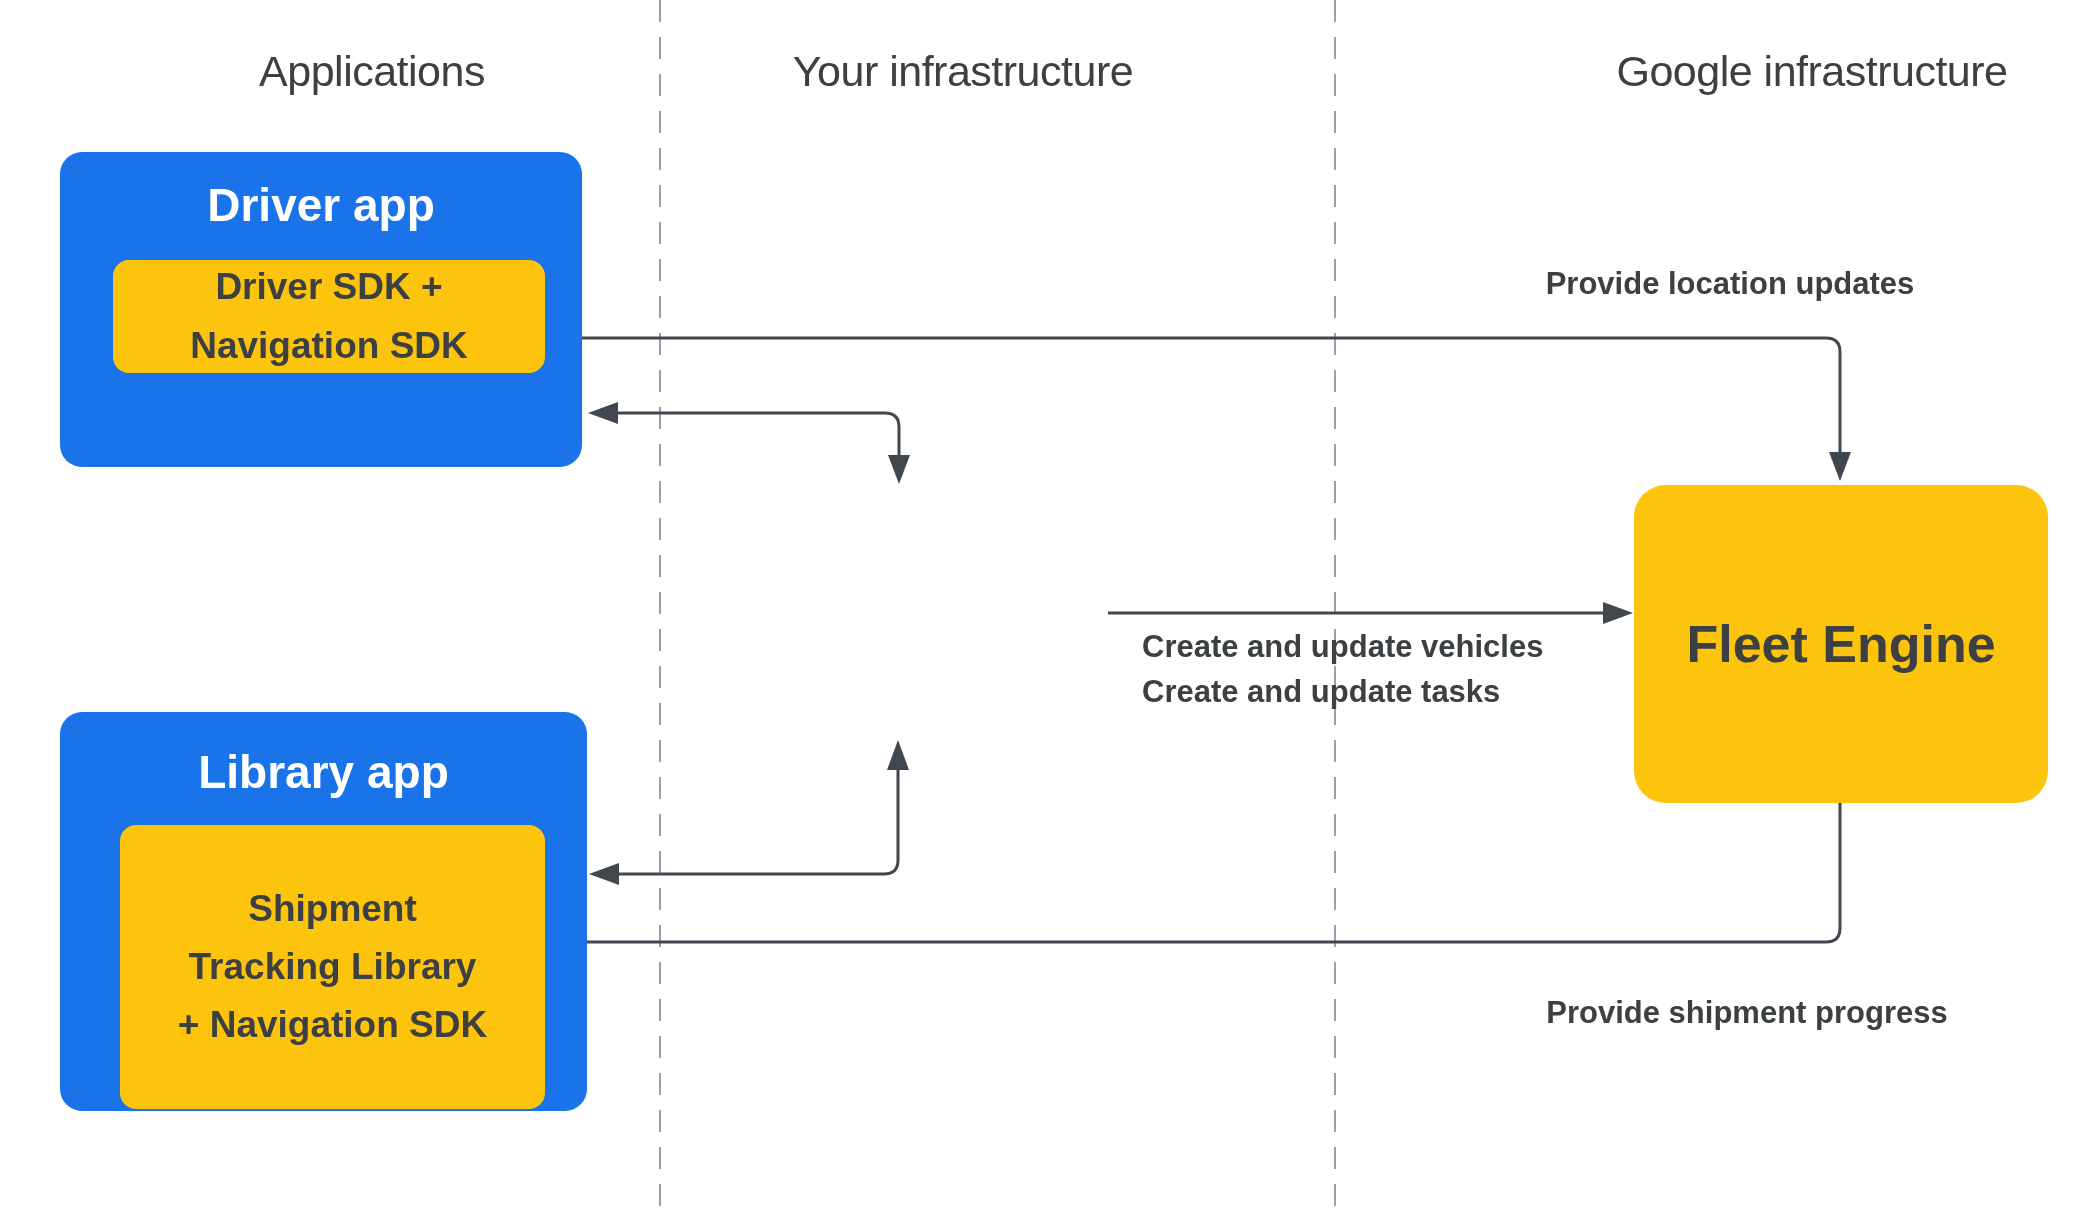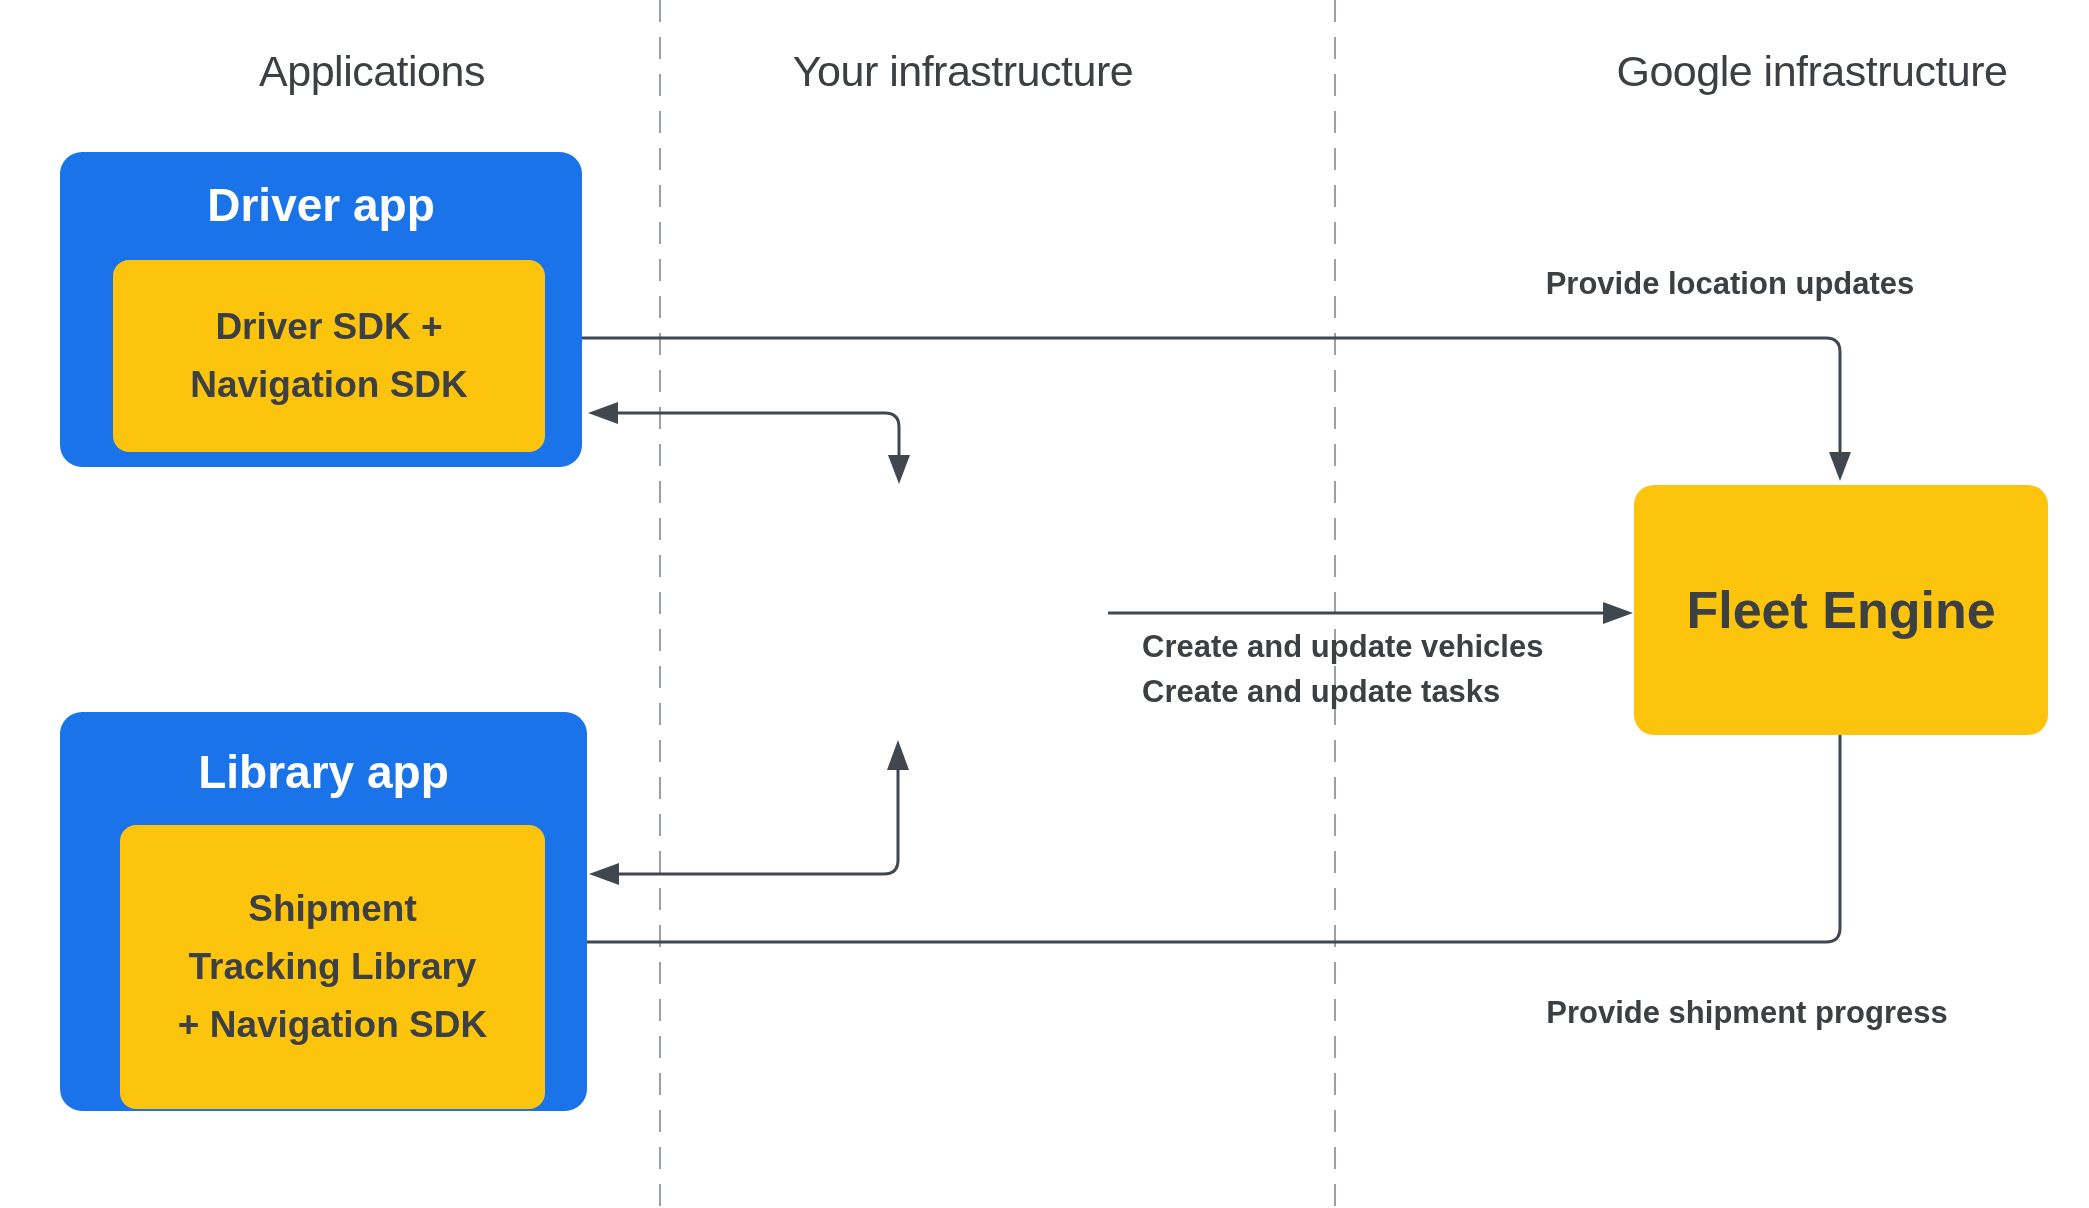--- a/index.html
+++ b/index.html
@@ -135,36 +135,36 @@
     <polygon class="arrowhead" points="898,740 887,770 909,770"></polygon>
     <polygon class="arrowhead" points="589,874 619,863 619,885"></polygon>
 
     <path class="edge" d="M 1840 735 L 1840 928 Q 1840 942 1826 942 L 575 942"></path>
     <polygon class="arrowhead" points="546,942 576,931 576,953"></polygon>
   </svg>
 
   <div class="node blue" style="left:60px; top:152px; width:522px; height:315px;">
     <div class="node-title" style="margin-top:26px;">Driver app</div>
   </div>
-  <div class="inner-box" style="left:113px; top:260px; width:432px; height:192px;">
+  <div class="inner-box" style="left:113px; top:260px; width:432px; height:113px;">
     <div class="inner-line">Driver SDK +</div>
     <div class="inner-line">Navigation SDK</div>
   </div>
 
   <div class="node blue" style="left:60px; top:712px; width:527px; height:399px;">
     <div class="node-title" style="margin-top:33px;">Library app</div>
   </div>
   <div class="inner-box" style="left:120px; top:825px; width:425px; height:284px;">
     <div class="inner-line">Shipment</div>
     <div class="inner-line">Tracking Library</div>
     <div class="inner-line">+ Navigation SDK</div>
   </div>
 
 
-  <div class="node yellow center-title" style="left:1634px; top:485px; width:414px; height:250px; border-radius:20px;">
+  <div class="node yellow center-title" style="left:1634px; top:485px; width:414px; height:318px; border-radius:32px;">
     <div class="fleet-title">Fleet Engine</div>
   </div>
 
   <div class="edge-label centered" style="left:1480px; top:266px; width:500px;">Provide location updates</div>
 
   <div class="edge-label" style="left:1142px; top:624px;">
     <div class="lbl-line">Create and update vehicles</div>
     <div class="lbl-line">Create and update tasks</div>
   </div>
 

